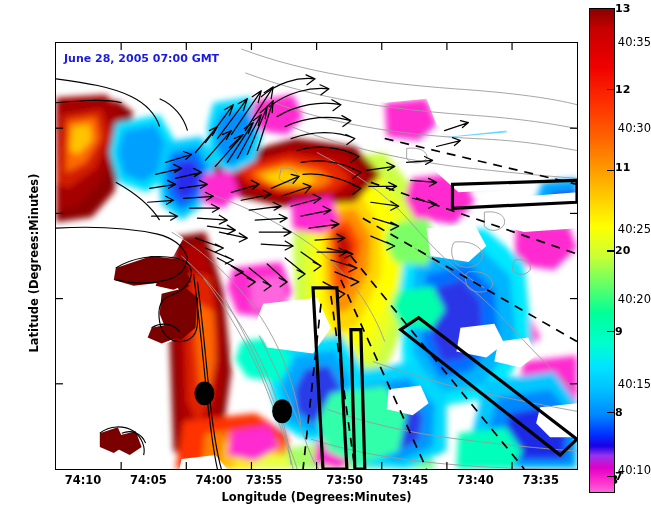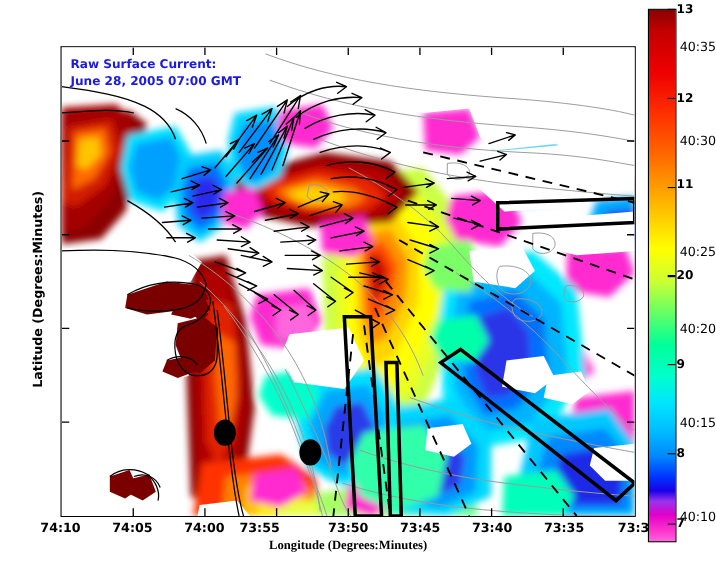--- a/index.html
+++ b/index.html
@@ -15,23 +15,23 @@
 
   
   .plotbox{position:absolute;left:55px;top:42px;width:523px;height:428px;
            border:1.4px solid #000;box-sizing:border-box;overflow:hidden;background:#fff;}
   .mapcanvas{position:absolute;left:0;top:0;width:100%;height:100%;}
 
   
   .ylab{position:absolute;right:0;width:48px;text-align:right;
         font-size:11.5px;font-weight:normal;color:#000;transform:translateY(-50%);}
   .xlab{position:absolute;top:473px;font-size:11.5px;font-weight:bold;color:#000;
-        transform:translateX(-50%);white-space:nowrap;}
+        transform:translateX(-50%);white-space:nowrap;margin-left:28px;}
   .xtitle{position:absolute;left:55px;top:490px;width:523px;text-align:center;
-          font-size:11.5px;font-weight:bold;color:#000;font-family:Liberation Serif, serif;}
+          font-size:11.5px;font-weight:bold;color:#000;}
   .ytitle{position:absolute;left:-96px;top:256px;width:260px;text-align:center;
           font-size:11.5px;font-weight:bold;color:#000;
           transform:rotate(-90deg);transform-origin:center;}
 
   
   .annot{position:absolute;left:8px;top:8px;font-size:11px;color:#1a1ae0;
          font-weight:bold;line-height:15px;text-shadow:0 0 1px rgba(255,255,255,.35);}
   .annot div{white-space:nowrap;}
 
   
@@ -376,21 +376,20 @@
           <line x1="0" y1="342.4" x2="7" y2="342.4"></line>
           <line x1="523" y1="85.6" x2="516" y2="85.6"></line>
           <line x1="523" y1="171.2" x2="516" y2="171.2"></line>
           <line x1="523" y1="256.8" x2="516" y2="256.8"></line>
           <line x1="523" y1="342.4" x2="516" y2="342.4"></line>
         </g>
       </g>
     </svg>
 
     <div class="annot">
-      <div>Raw Surface Current:</div>
       <div>June 28, 2005 07:00 GMT</div>
     </div>
 
   </div>
 
   <div class="cbar"></div>
 
   <div class="ctickmark" style="top:8px"></div>
   <div class="ctickmark" style="top:88.8px"></div>
   <div class="ctickmark" style="top:169.6px"></div>

